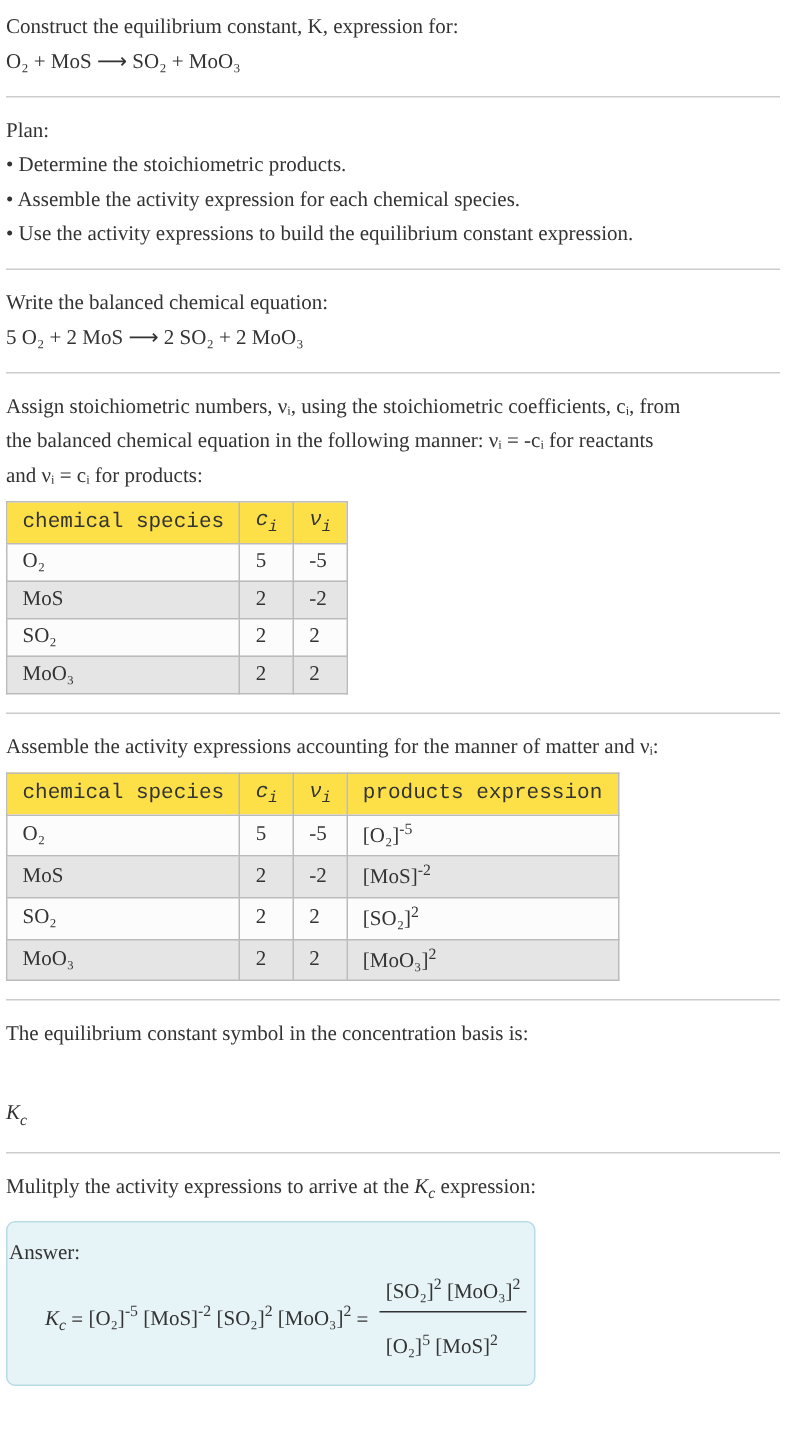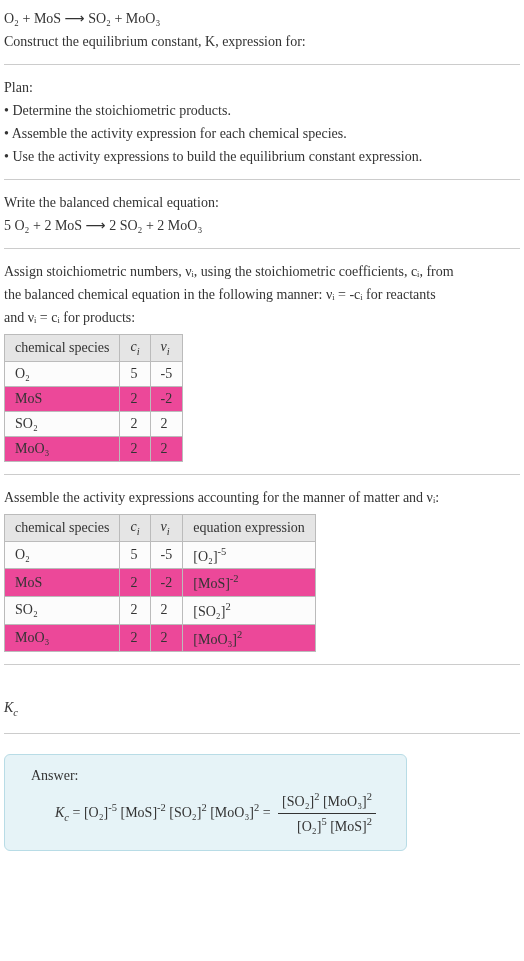--- a/index.html
+++ b/index.html
@@ -41,66 +41,68 @@
     }
     table {
       border-collapse: collapse;
       margin: 6px 0;
     }
     td, th {
       border: 1px solid #bbb;
       padding: 4px 10px;
       text-align: left;
       font-weight: normal;
-      background: #ec4899;
+      background: #e5e5e5;
     }
     th {
-      background: #e5e5e5;
+      background: #fde047;
+      font-family: Liberation Mono, monospace;
     }
     tr:nth-child(even) td {
       background: #fcfcfc;
     }
     .answer-box {
       background: #e6f3f7;
       border: 1px solid #b8dce6;
       border-radius: 6px;
-      padding: 10px 26px;
+      padding: 10px 1px;
       margin-top: 8px;
       display: inline-block;
     }
     .answer-box .line {
       line-height: 1.6;
     }
     .frac {
       display: inline-block;
       vertical-align: middle;
-      text-align: right;
+      text-align: left;
       margin: 0 4px;
     }
     .frac .num {
       display: block;
       border-bottom: 1px solid #333;
       padding: 0 4px;
     }
     .frac .den {
       display: block;
       padding: 0 4px;
+      margin-top: 12px;
     }
     .indent {
       padding-left: 24px;
     }
   </style>
 </head>
 <body>
 
 <div class="section">
-  <div class="line">O₂ + MoS ⟶ SO₂ + MoO₃</div>
   <div class="line">
     <span>Construct the equilibrium constant, K, expression for:</span>
   </div>
+  <div class="line">O₂ + MoS ⟶ SO₂ + MoO₃</div>
 </div>
 
 <hr>
 
 <div class="section">
   <div class="line">Plan:</div>
   <div class="line">• Determine the stoichiometric products.</div>
   <div class="line">• Assemble the activity expression for each chemical species.</div>
   <div class="line">• Use the activity expressions to build the equilibrium constant expression.</div>
 </div>
@@ -152,21 +154,21 @@
 <hr>
 
 <div class="section">
   <div class="line">Assemble the activity expressions accounting for the manner of matter and νᵢ:</div>
   <table>
     <tbody>
         <tr>
       <th>chemical species</th>
       <th><span class="italic">c<span class="sub">i</span></span></th>
       <th><span class="italic">ν<span class="sub">i</span></span></th>
-      <th>equation expression</th>
+      <th>products expression</th>
     </tr>
     <tr>
       <td>O₂</td>
       <td>5</td>
       <td>-5</td>
       <td><span>[O₂]</span><span class="sup">-5</span></td>
     </tr>
     <tr>
       <td>MoS</td>
       <td>2</td>
@@ -185,26 +187,30 @@
       <td>2</td>
       <td><span>[MoO₃]</span><span class="sup">2</span></td>
     </tr>
   </tbody>
     </table>
 </div>
 
 <hr>
 
 <div class="section">
+  <div class="line">The equilibrium constant symbol in the concentration basis is:</div>
   <div class="line italic">K<span class="sub">c</span></div>
 </div>
 
 <hr>
 
 <div class="section">
+  <div class="line">
+    Mulitply the activity expressions to arrive at the <span class="italic">K<span class="sub">c</span></span> expression:
+  </div>
   <div class="answer-box">
     <div class="line">Answer:</div>
     <div class="line indent">
       <span class="italic">K<span class="sub">c</span></span> = 
       <span><span>[O₂]</span><span class="sup">-5</span></span>
       <span><span>[MoS]</span><span class="sup">-2</span></span>
       <span><span>[SO₂]</span><span class="sup">2</span></span>
       <span><span>[MoO₃]</span><span class="sup">2</span></span>
       = 
       <span class="frac">

